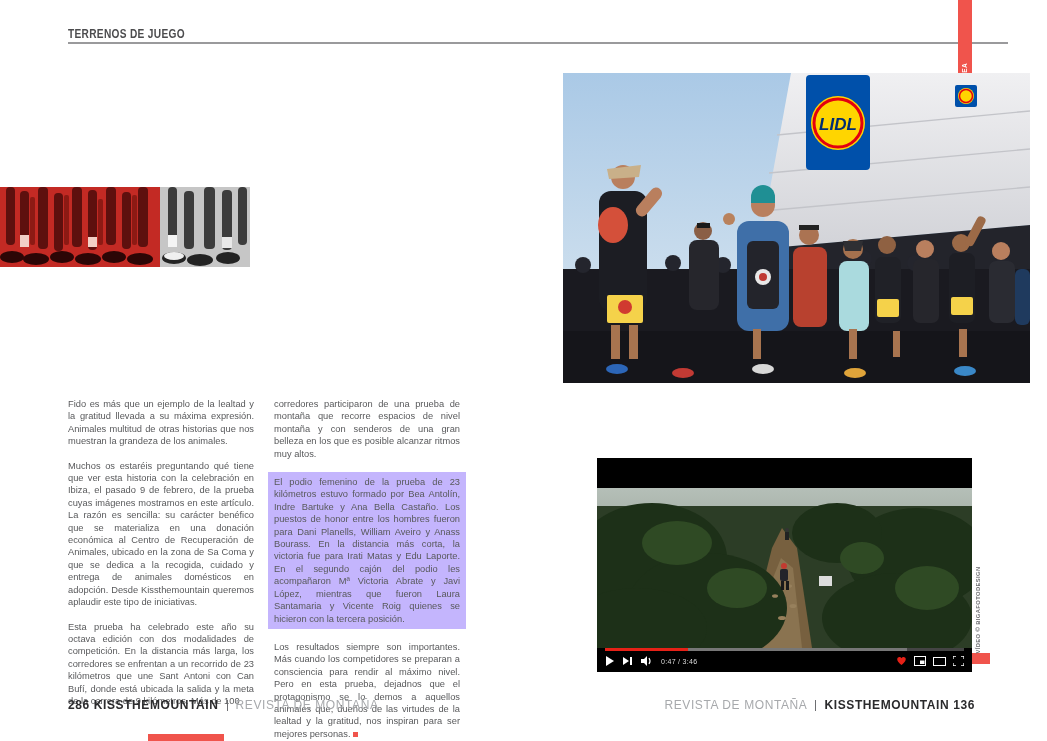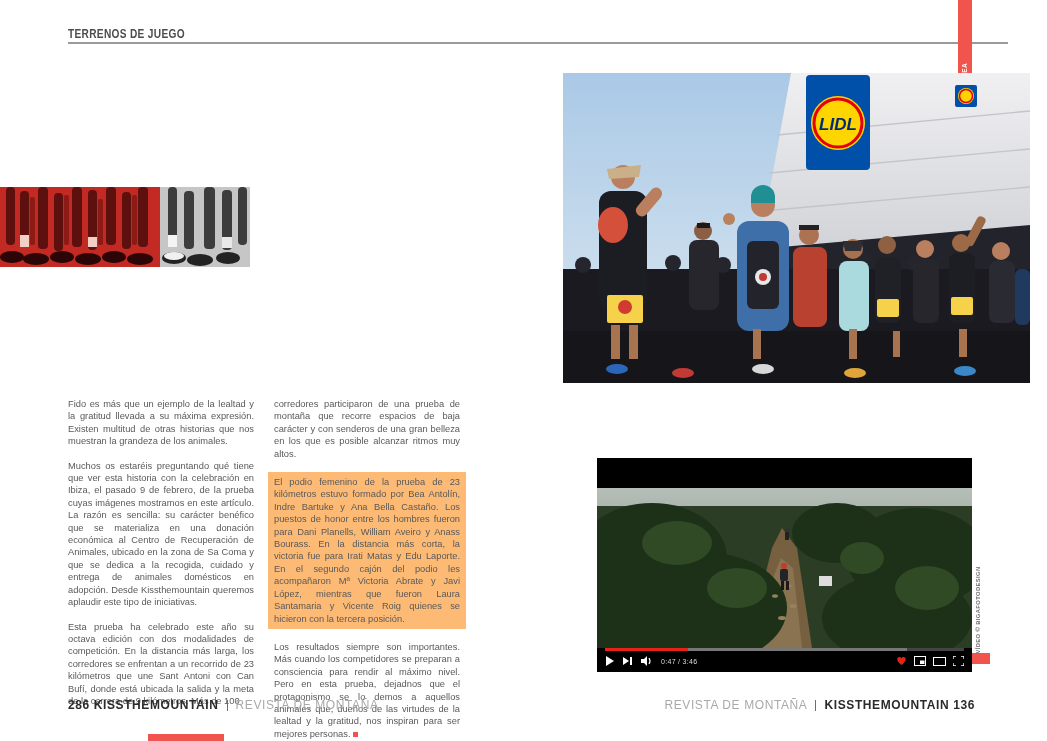--- a/index.html
+++ b/index.html
@@ -23,21 +23,21 @@
   .legs-strip { position:absolute; left:0; top:187px; width:250px; height:80px; }
 
   
   .race-photo { position:absolute; left:523px; top:73px; width:490px; height:310px;padding-left:40px; }
 
   
   .columns { position:absolute; left:68px; top:398px; width:392px; display:flex; gap:20px; }
   .col { width:186px; }
   .col p { font-size:9.3px; line-height:12.4px; color:#58595b; text-align:justify;
     margin-bottom:12px; hyphens:auto; }
-  .col p.highlight { background:#fdba74; margin-left:-6px; margin-right:-6px;
+  .col p.highlight { background:#c4b5fd; margin-left:-6px; margin-right:-6px;
     padding:4px 6px; }
   .endmark { display:inline-block; width:5px; height:5px; background:#f0544c; margin-left:3px; }
 
   
   .video-player { position:absolute; left:597px; top:458px; width:375px; height:214px;
     background:#000; }
   .video-screen { position:absolute; left:0; top:30px; width:375px; height:160px; }
   .video-controls { position:absolute; left:0; bottom:0; width:100%; height:24px; }
   .progress { position:absolute; left:8px; right:8px; top:0; height:3px; background:#444; }
   .progress .buffered { position:absolute; left:0; top:0; height:100%; width:84%; background:#777; }
@@ -243,26 +243,26 @@
         <ellipse cx="120" cy="300" rx="11" ry="5" fill="#c23a34"></ellipse>
         <ellipse cx="200" cy="296" rx="11" ry="5" fill="#d8d8d8"></ellipse>
         <ellipse cx="292" cy="300" rx="11" ry="5" fill="#e0a43a"></ellipse>
         <ellipse cx="402" cy="298" rx="11" ry="5" fill="#3a88c8"></ellipse>
       </g>
     </svg>
   </div>
 
   <div class="columns">
     <div class="col">
-      <p>Fido es más que un ejemplo de la lealtad y la gratitud llevada a su máxima expresión. Existen multitud de otras historias que nos muestran la grandeza de los animales.</p>
+      <p>Fido es más que un ejemplo de la lealtad y la gratitud llevada a su máxima expresión. Animales multitud de otras historias que nos muestran la grandeza de los animales.</p>
       <p>Muchos os estaréis preguntando qué tiene que ver esta historia con la celebración en Ibiza, el pasado 9 de febrero, de la prueba cuyas imágenes mostramos en este artículo. La razón es sencilla: su carácter benéfico que se materializa en una donación económica al Centro de Recuperación de Animales, ubicado en la zona de Sa Coma y que se dedica a la recogida, cuidado y entrega de animales domésticos en adopción. Desde Kissthemountain queremos aplaudir este tipo de iniciativas.</p>
       <p>Esta prueba ha celebrado este año su octava edición con dos modalidades de competición. En la distancia más larga, los corredores se enfrentan a un recorrido de 23 kilómetros que une Sant Antoni con Can Bufí, donde está ubicada la salida y la meta de la carrera de 9 kilómetros. Más de 100</p>
     </div>
     <div class="col">
-      <p>corredores participaron de una prueba de montaña que recorre espacios de baja carácter y con senderos de una gran belleza en los que es posible alcanzar ritmos muy altos.</p>
+      <p>corredores participaron de una prueba de montaña que recorre espacios de nivel montaña y con senderos de una gran belleza en los que es posible alcanzar ritmos muy altos.</p>
       <p class="highlight">El podio femenino de la prueba de 23 kilómetros estuvo formado por Bea Antolín, Indre Bartuke y Ana Bella Castaño. Los puestos de honor entre los hombres fueron para Dani Planells, William Aveiro y Anass Bourass. En la distancia más corta, la victoria fue para Irati Matas y Edu Laporte. En el segundo cajón del podio les acompañaron Mª Victoria Abrate y Javi López, mientras que fueron Laura Santamaria y Vicente Roig quienes se hicieron con la tercera posición.</p>
       <p><span>Los resultados siempre son importantes. Más cuando los competidores se preparan a consciencia para rendir al máximo nivel. Pero en esta prueba, dejadnos que el protagonismo se lo demos a aquellos animales que, dueños de las virtudes de la lealtad y la gratitud, nos inspiran para ser mejores personas.</span><span class="endmark"></span></p>
     </div>
   </div>
 
   <div class="video-player">
     <div class="video-screen">
       <svg width="375" height="160" viewBox="0 0 375 160">
         <defs>
           <linearGradient id="vsky" x1="0" y1="0" x2="0" y2="1">

